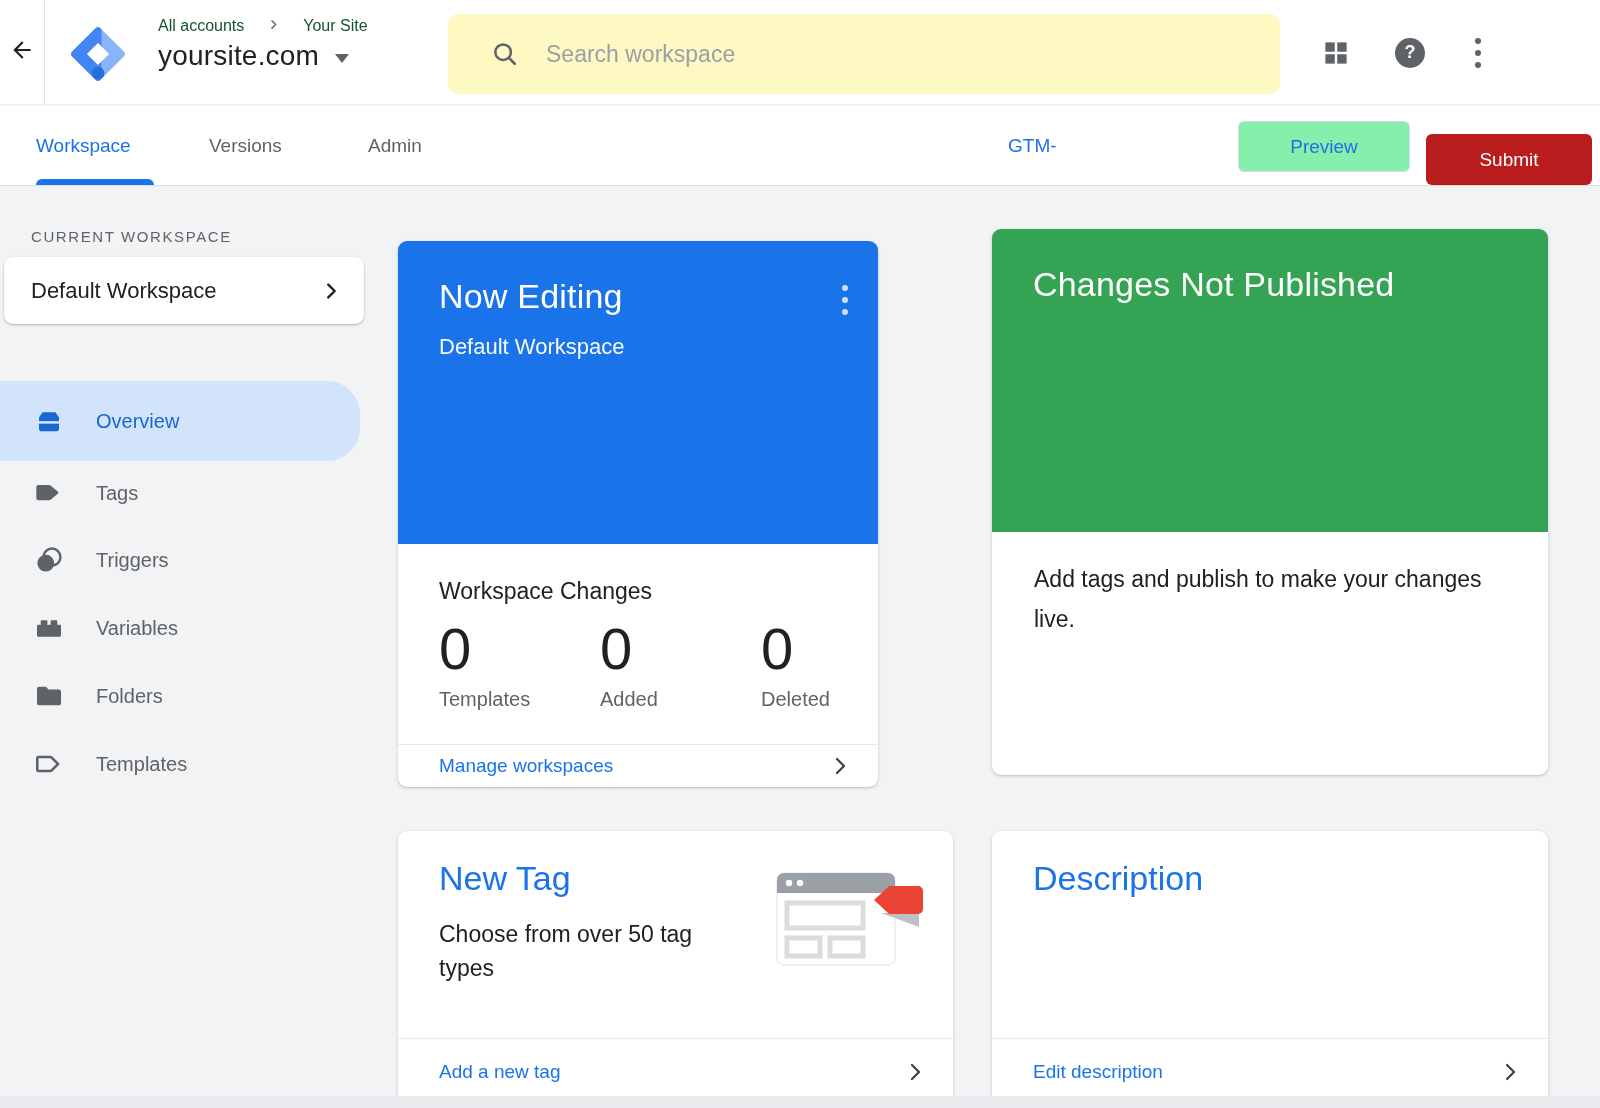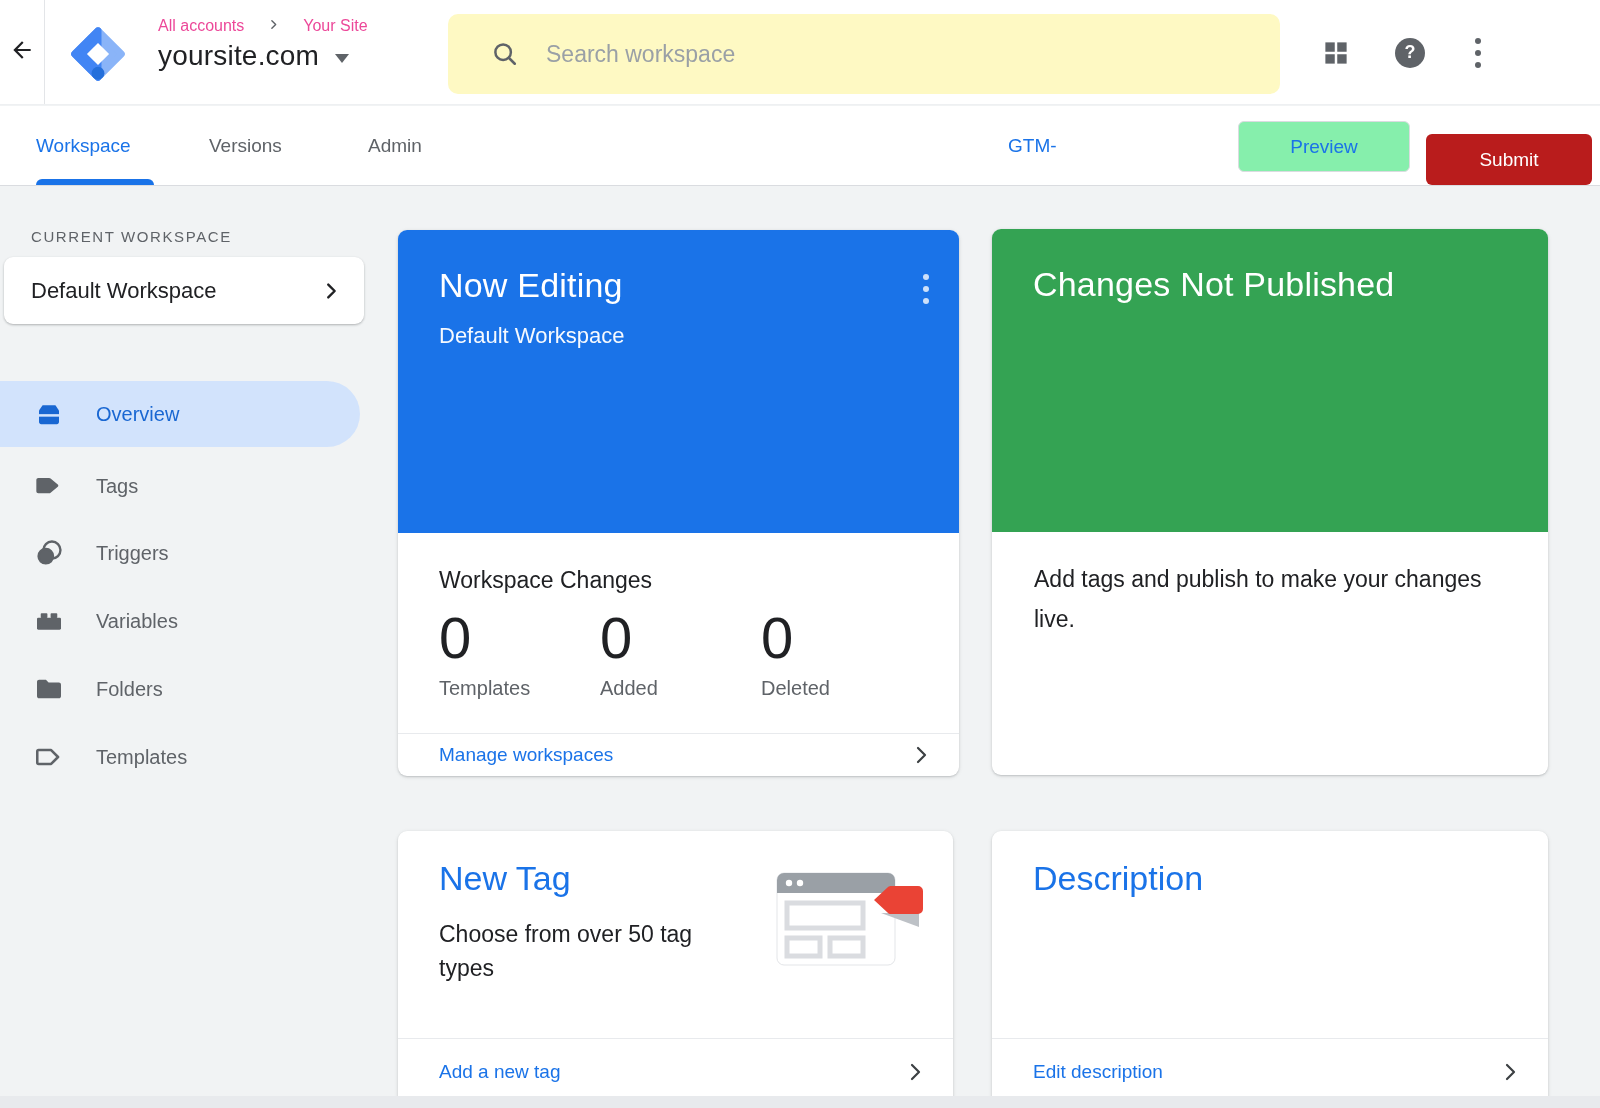--- a/index.html
+++ b/index.html
@@ -6,21 +6,21 @@
   html,body { width:1600px; height:1108px; }
   body { font-family:"Liberation Sans","DejaVu Sans",sans-serif; background:#f1f3f4; color:#202124; }
   #app { position:relative; width:1600px; height:1108px; overflow:hidden; background:#f1f3f4; }
 
   
   .header { position:absolute; left:0; top:0; width:1600px; height:105px; background:#fff; border-bottom:1px solid #eef0f2; z-index:3; }
   .back-btn { position:absolute; left:0; top:0; width:44px; height:104px; display:flex; align-items:center; justify-content:center; cursor:pointer; background:#fff; }
   .header-divider { position:absolute; left:44px; top:0; width:1px; height:104px; background:#e3e5e8; }
   .logo { position:absolute; left:70px; top:26px; width:56px; height:56px; }
   .title-block { position:absolute; left:158px; top:17px; }
-  .breadcrumb { display:flex; align-items:center; gap:23px; font-size:16px; color:#ec4899; }
+  .breadcrumb { display:flex; align-items:center; gap:23px; font-size:16px; color:#14532d; }
   .breadcrumb .crumb { cursor:pointer; }
   .site-row { display:flex; align-items:center; margin-top:5px; cursor:pointer; }
   .site-name { font-size:28px; color:#202124; letter-spacing:.2px; }
   .caret-down { width:0; height:0; border-left:7px solid transparent; border-right:7px solid transparent; border-top:9px solid #5f6368; margin-left:16px; margin-top:4px; }
   .search-bar { position:absolute; left:448px; top:14px; width:832px; height:80px; background:#fef9c3; border-radius:10px; display:flex; align-items:center; }
   .search-bar svg { margin-left:42px; }
   .search-input { border:none; outline:none; background:transparent; font-size:23px; color:#202124; margin-left:26px; width:640px; font-family:inherit; }
   .search-input::placeholder { color:#9aa0a6; }
   .hdr-icon { position:absolute; top:0; height:105px; display:flex; align-items:center; justify-content:center; width:48px; cursor:pointer; }
   .hdr-grid { left:1312px; }
@@ -41,30 +41,30 @@
   .gtm-id { position:absolute; left:1008px; top:0; height:80px; display:flex; align-items:center; font-size:19px; color:#1a73e8; cursor:pointer; }
   .btn { position:absolute; top:15px; height:51px; border-radius:6px; font-size:19px; font-weight:500; display:flex; align-items:center; justify-content:center; cursor:pointer; font-family:inherit; }
   .btn-preview { left:1238px; width:172px; background:#86efac; border:1px solid #dadce0; color:#1a73e8; }
   .btn-submit { left:1426px; width:166px; background:#b91c1c; border:none; color:#fff;margin-top:13px; }
 
   
   .ws-label { position:absolute; left:31px; top:228px; font-size:15px; letter-spacing:1.6px; color:#5f6368; font-weight:500; }
   .ws-card { position:absolute; left:4px; top:257px; width:360px; height:67px; background:#fff; border-radius:9px; box-shadow:0 1px 2px rgba(60,64,67,.25), 0 1px 3px rgba(60,64,67,.12); display:flex; align-items:center; cursor:pointer; }
   .ws-card .ws-name { margin-left:27px; font-size:22px; font-weight:500; color:#202124; flex:1; }
   .ws-card svg { margin-right:22px; }
-  .nav-item { position:absolute; left:0; width:360px; height:66px; display:flex; align-items:center; cursor:pointer; color:#5f6368; }
+  .nav-item { position:absolute; left:0; width:360px; height:80px; display:flex; align-items:center; cursor:pointer; color:#5f6368; }
   .nav-item.active { background:#d2e3fc; border-radius:0 33px 33px 0; color:#1967d2; }
   .nav-item .nav-icon { width:32px; height:32px; margin-left:33px; display:flex; align-items:center; }
   .nav-item .nav-label { margin-left:31px; font-size:20px; }
   .nav-item.active .nav-label { color:#1967d2; }
   .nav-icon svg { width:32px; height:32px; }
 
   
   .card { position:absolute; background:#fff; border-radius:9px; box-shadow:0 1px 2px rgba(60,64,67,.22), 0 1px 4px rgba(60,64,67,.1); }
-  .card-a { left:398px; top:230px; width:561px; height:546px; }
+  .card-a { left:398px; top:241px; width:480px; height:546px; }
   .card-b { left:992px; top:229px; width:556px; height:546px; }
   .card-c { left:398px; top:831px; width:555px; height:274px; }
   .card-d { left:992px; top:831px; width:556px; height:274px; }
   .card-header { position:absolute; left:0; top:0; width:100%; height:303px; border-radius:9px 9px 0 0; }
   .hdr-blue { background:#1a73e8; }
   .hdr-green { background:#34a353; }
   .card-header .big-title { position:absolute; left:41px; top:36px; font-size:34px; color:#fff; letter-spacing:.2px; }
   .card-header .sub-title { position:absolute; left:41px; top:93px; font-size:22px; color:rgba(255,255,255,.96); }
   .card-kebab { position:absolute; right:26px; top:40px; display:flex; flex-direction:column; gap:6px; cursor:pointer; padding:4px; }
   .card-kebab i { width:6px; height:6px; border-radius:50%; background:rgba(255,255,255,.78); }

